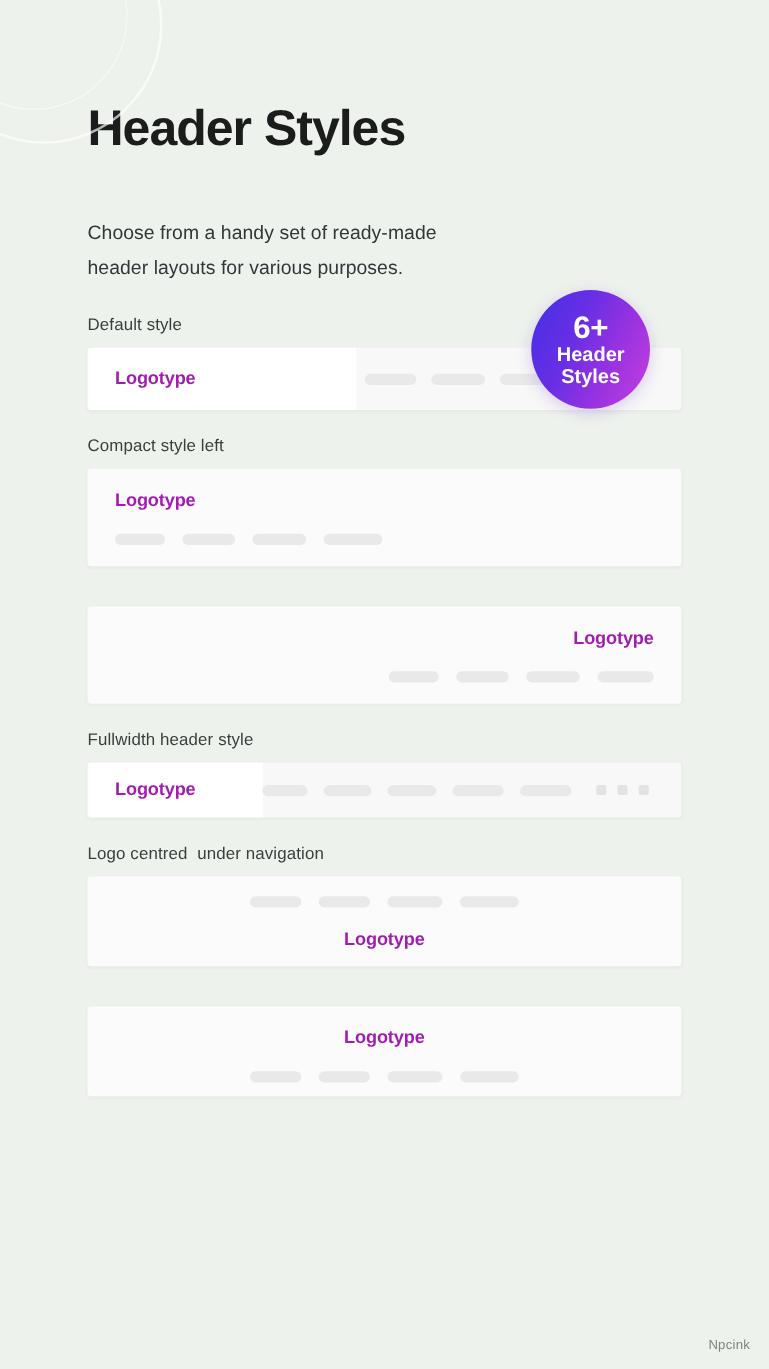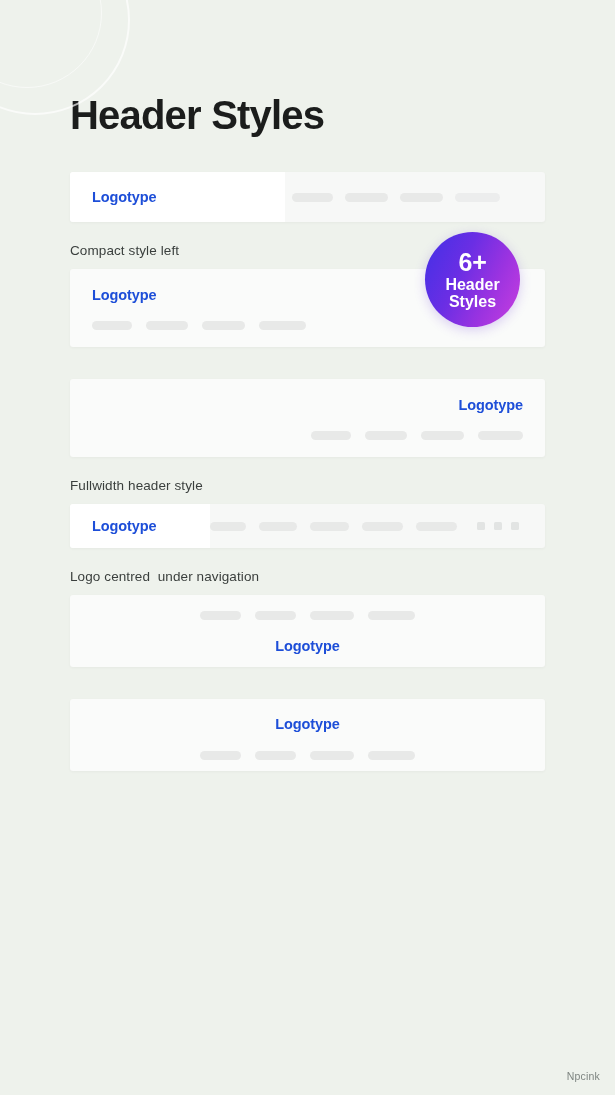--- a/index.html
+++ b/index.html
@@ -37,21 +37,21 @@
     height: 150px;
     border-radius: 50%;
     border: 1px solid rgba(255,255,255,0.55);
     pointer-events: none;
   }
 
   .page {
     position: relative;
     width: 615px;
     height: 1095px;
-    padding: 14px 70px;
+    padding: 2px 70px;
   }
 
   h1.title {
     font-size: 40px;
     line-height: 46px;
     font-weight: 700;
     letter-spacing: -0.8px;
     color: #1b1d1c;
     padding-top: 78px;
   }
@@ -112,21 +112,21 @@
     background: #fafbfa;
     border-radius: 3px;
     margin-top: 11px;
     box-shadow: 0 1px 3px rgba(40,50,45,0.045);
     overflow: hidden;
   }
 
   .card .logo {
     font-size: 14.5px;
     font-weight: 700;
-    color: #1d4ed8;
+    color: #a21caf;
     letter-spacing: -0.1px;
   }
 
   .navbar { display: flex; align-items: center; }
 
   .pill {
     height: 9px;
     border-radius: 5px;
     background: #e8e9e8;
   }
@@ -248,30 +248,32 @@
 </style>
 </head>
 <body>
 
 <div class="page">
 
   <div class="corner-arc"></div>
   <div class="corner-arc2"></div>
 
   <h1 class="title">Header Styles</h1>
+  <p class="subtitle">Choose from a handy set of ready-made header layouts for various purposes.</p>
 
   <div class="badge">
     <div class="big">6+</div>
     <div class="small">Header</div>
     <div class="small">Styles</div>
   </div>
 
   <div class="gap-lg"></div>
 
   <div class="section">
+    <div class="section-label">Default style</div>
     <div class="card card-default">
       <div class="left">
         <span class="logo">Logotype</span>
       </div>
       <div class="nav navbar">
         <span class="pill"></span>
         <span class="pill w2"></span>
         <span class="pill w3"></span>
         <span class="pill w4"></span>
       </div>

